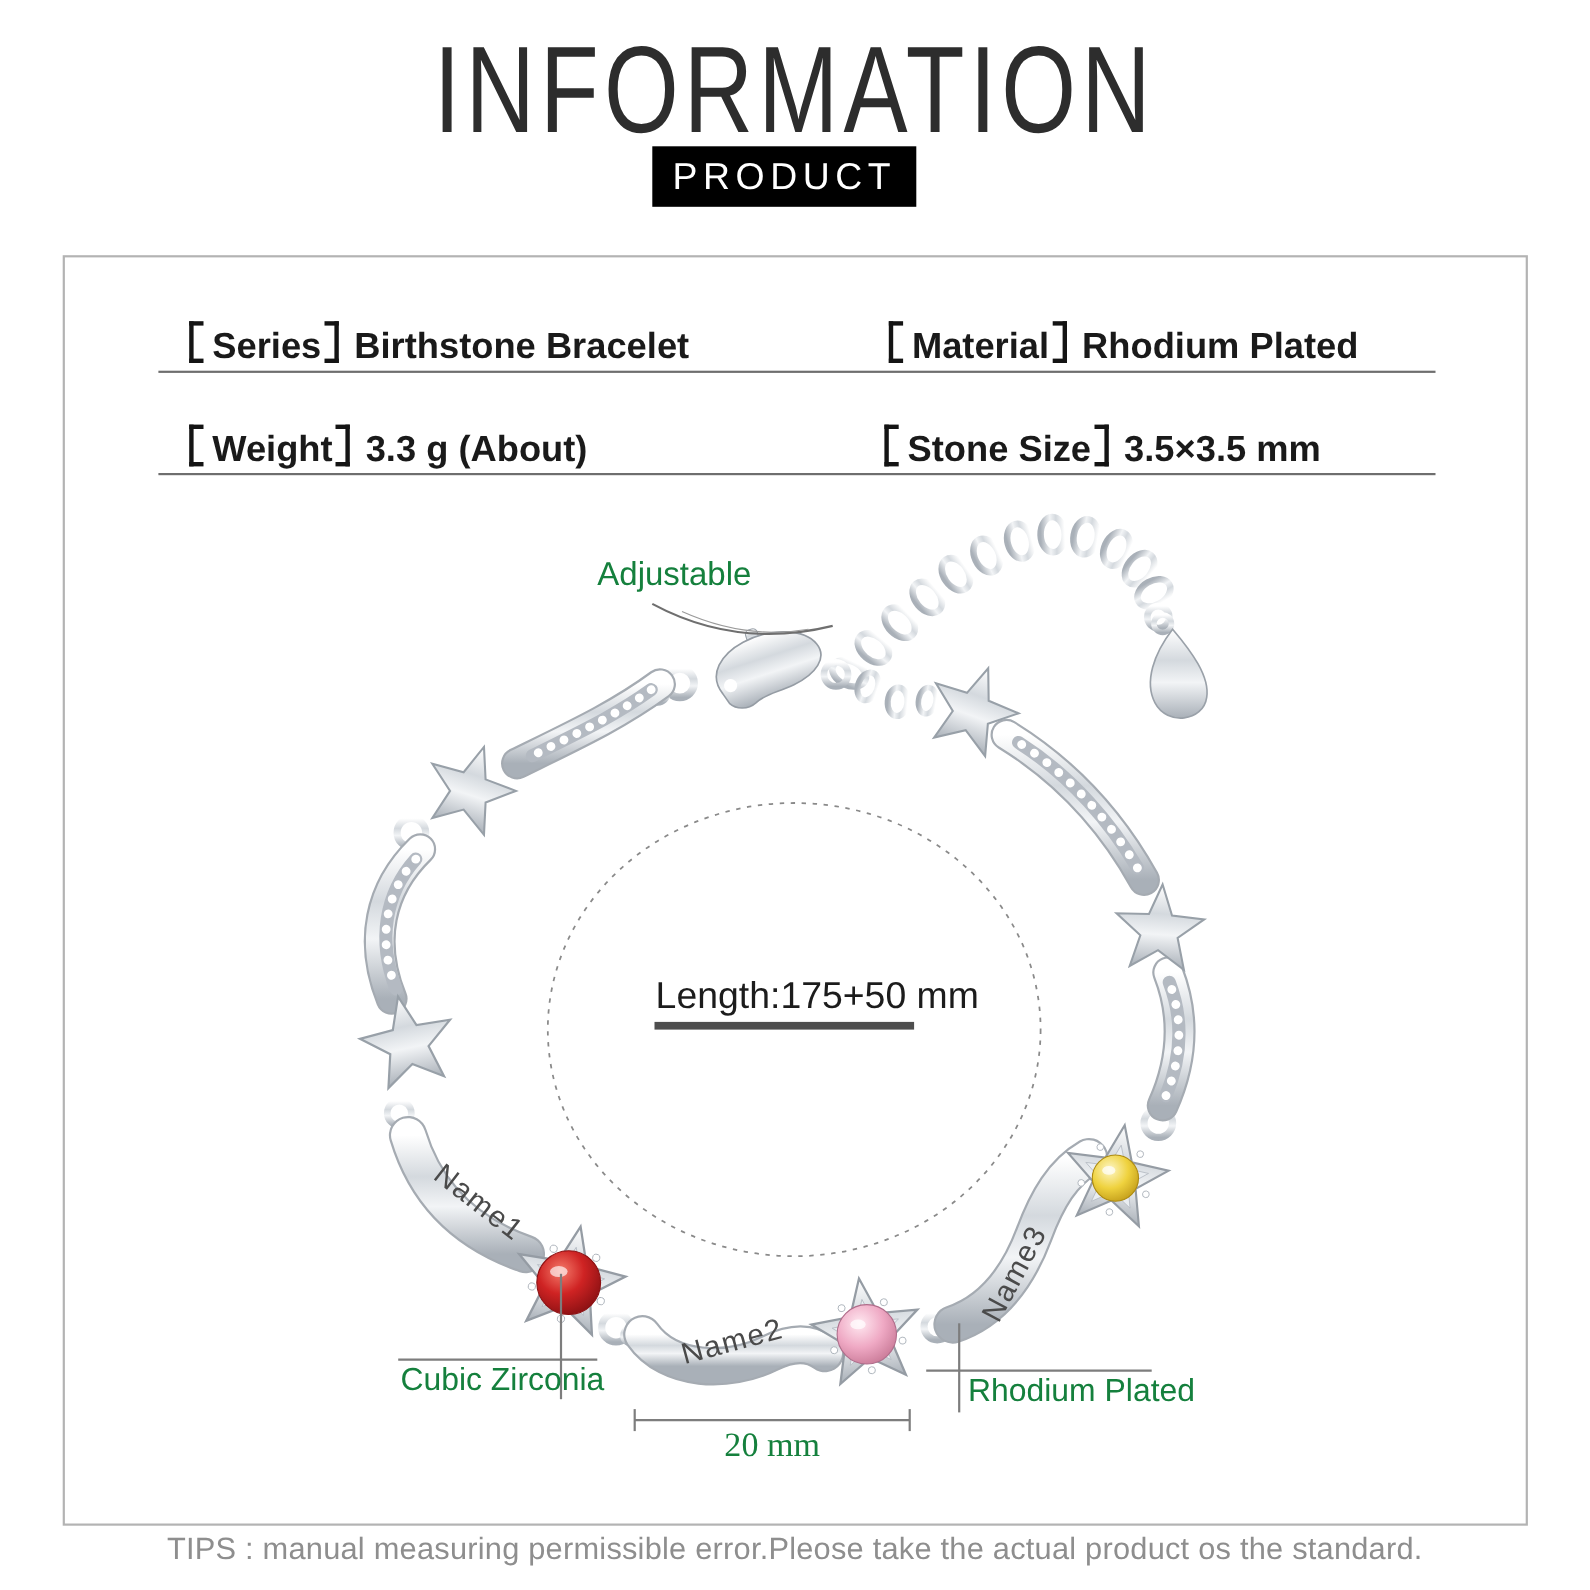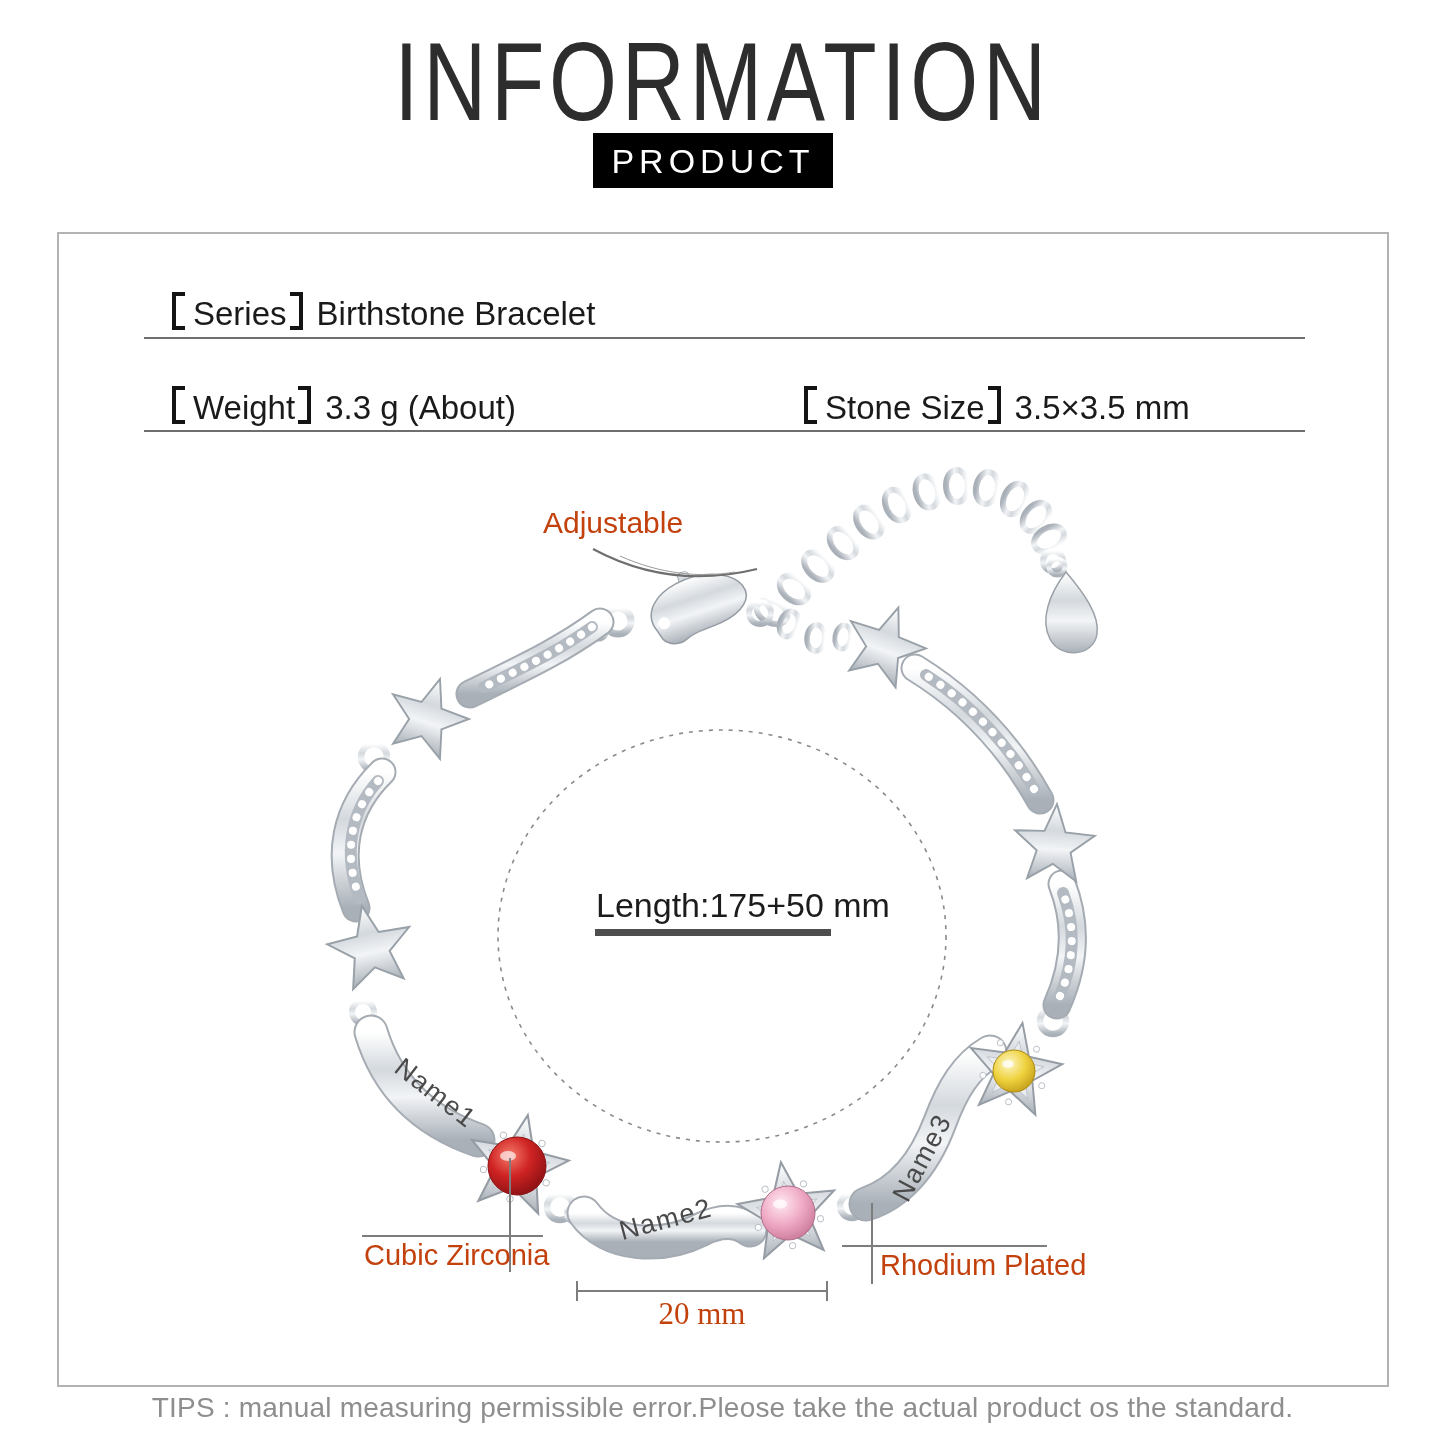--- a/index.html
+++ b/index.html
@@ -7,49 +7,52 @@
        font-family:"Liberation Sans","DejaVu Sans",sans-serif;color:#222;}
   
   .title{position:absolute;top:26px;left:0;right:0;text-align:center;
          font-size:112px;line-height:1.0;letter-spacing:6px;color:#2d2d2d;
          transform:scaleX(0.78);font-weight:400;}
   .badge{position:absolute;left:593px;top:133px;width:240px;height:55px;
          background:#000000;color:#ffffff;font-size:34px;letter-spacing:5px;
          text-align:center;line-height:56px;}
   
   .info-box{position:absolute;left:57px;top:232px;width:1328px;height:1151px;
-            border:2px solid #b3b3b3;}
+            border:2px solid #b3b3b3;font-weight:bold;}
   .spec-cell{position:absolute;font-size:33px;color:#1a1a1a;white-space:nowrap;}
   .spec-val{margin-left:14px;}
   .bk{display:inline-block;width:9px;height:30px;position:relative;top:5px;}
   .bk-l{border-left:4px solid #141414;border-top:4px solid #141414;border-bottom:4px solid #141414;margin-right:8px;}
   .bk-r{border-right:4px solid #141414;border-top:4px solid #141414;border-bottom:4px solid #141414;margin-left:3px;}
   .divider{position:absolute;left:85px;width:1161px;height:2px;background:#6e6e6e;}
   
-  .anno{position:absolute;font-size:29px;color:#c2410c;white-space:nowrap;}
+  .anno{position:absolute;font-size:29px;color:#15803d;white-space:nowrap;}
   .adjustable{left:543px;top:506px;font-size:30px;}
   .length-label{left:596px;top:886px;font-size:34px;color:#1c1c1c;}
   .length-bar{position:absolute;left:595px;top:929px;width:236px;height:7px;background:#4e4e4e;}
   .cz-label{left:364px;top:1239px;}
   .rh-label{left:880px;top:1249px;}
   .mm-label{left:577px;top:1296px;width:250px;text-align:center;font-size:31px;font-family:Liberation Serif, serif;}
   .tips{position:absolute;left:0;right:0;top:1392px;text-align:center;
         font-size:28px;color:#8e8e8e;letter-spacing:0.2px;}
   svg{position:absolute;left:0;top:0;}
   svg text{font-family:"Liberation Sans","DejaVu Sans",sans-serif;}
 </style>
 </head>
 <body>
 
 <div class="title">INFORMATION</div>
 <div class="badge">PRODUCT</div>
 
 <div class="info-box">
   <div class="spec-cell" style="left:113px;top:53px;">
     <span class="bk bk-l"></span><span>Series</span><span class="bk bk-r"></span><span class="spec-val">Birthstone Bracelet</span>
+  </div>
+  <div class="spec-cell" style="left:749px;top:53px;">
+    <span class="bk bk-l"></span><span>Material</span><span class="bk bk-r"></span><span class="spec-val">Rhodium Plated</span>
   </div>
   <div class="divider" style="top:103px;"></div>
   <div class="spec-cell" style="left:113px;top:147px;">
     <span class="bk bk-l"></span><span>Weight</span><span class="bk bk-r"></span><span class="spec-val">3.3 g (About)</span>
   </div>
   <div class="spec-cell" style="left:733px;top:147px;padding-left:12px;">
     <span class="bk bk-l"></span><span>Stone Size</span><span class="bk bk-r"></span><span class="spec-val">3.5×3.5 mm</span>
   </div>
   <div class="divider" style="top:196px;"></div>
 </div>

